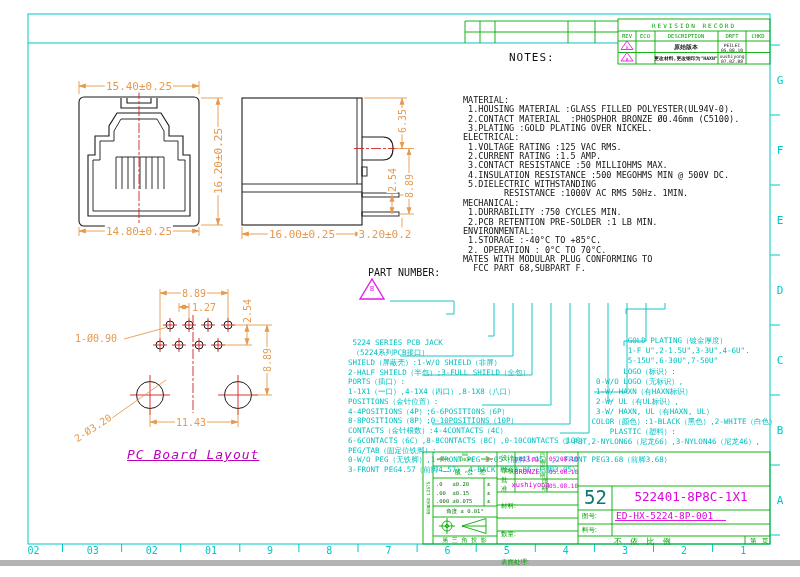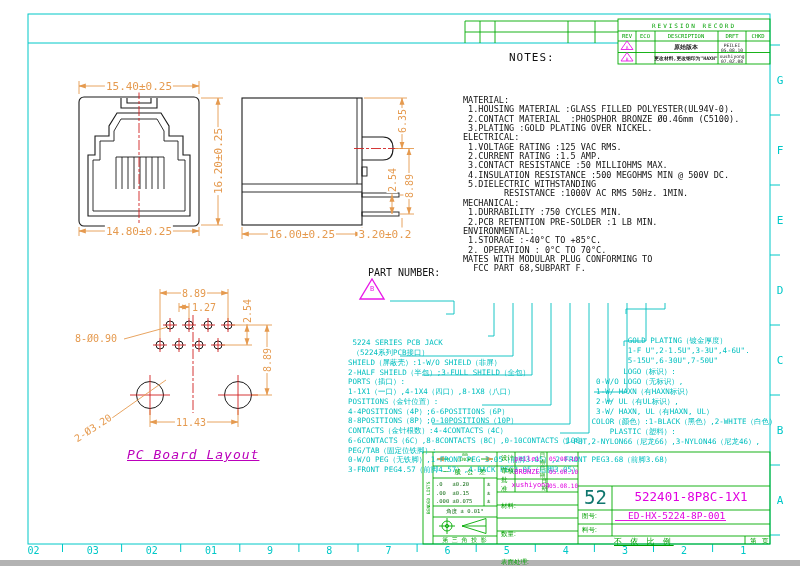--- a/index.html
+++ b/index.html
@@ -70,22 +70,22 @@
                color:#00A000;font:6.5px/12px "Liberation Sans",sans-serif;letter-spacing:2px;}
   .tol-vals{position:absolute;left:436px;top:480px;color:#0f6b12;font:5.5px/8.6px "DejaVu Sans Mono",monospace;white-space:pre;}
   .tol-inch{position:absolute;left:487px;top:480px;color:#0f6b12;font:5.5px/8.6px "DejaVu Sans Mono",monospace;text-align:center;white-space:pre;}
   .tol-angle{position:absolute;left:433px;top:506px;width:64px;text-align:center;color:#0f6b12;
              font:5.5px/11px "DejaVu Sans Mono",monospace;}
   .tol-proj{position:absolute;left:433px;top:536px;width:64px;text-align:center;color:#00A000;
             font:6px/8px "Liberation Sans",sans-serif;letter-spacing:1px;}
   .tol-side{position:absolute;left:423px;top:452px;width:10px;height:92px;display:flex;align-items:center;justify-content:center;
             color:#00A000;font:4.5px "DejaVu Sans Mono",monospace;writing-mode:vertical-rl;transform:rotate(180deg);}
   .dwg-label{font:6.5px "Liberation Sans",sans-serif;}
-  .dwg-no{font:9.5px "DejaVu Sans Mono",monospace;margin-left:12px;}
-  .scale-note{font:8px "Liberation Sans",sans-serif;letter-spacing:3px;text-decoration:underline;}
+  .dwg-no{font:9.5px "DejaVu Sans Mono",monospace;}
+  .scale-note{font:8px "Liberation Sans",sans-serif;letter-spacing:3px;}
   .sheet-ch{font:6.5px "Liberation Sans",sans-serif;}
 </style>
 </head>
 <body>
 
 <div id="sheet">
 
   <svg width="800" height="577" viewBox="0 0 800 577">
     <defs>
       <marker id="ar" viewBox="0 0 10 10" refX="9.5" refY="5" markerWidth="8" markerHeight="8" orient="auto-start-reverse">
@@ -383,21 +383,21 @@
   <span class="dim big v" style="left:218px;top:161px">16.20±0.25</span>
   <span class="dim big" style="left:139px;top:231px">14.80±0.25</span>
   <span class="dim v" style="left:402px;top:121px">6.35</span>
   <span class="dim v" style="left:392px;top:180px">2.54</span>
   <span class="dim v" style="left:409px;top:186px">8.89</span>
   <span class="dim big" style="left:302px;top:234px">16.00±0.25</span>
   <span class="dim big" style="left:385px;top:234px">3.20±0.2</span>
   <span class="dim" style="left:194px;top:293px">8.89</span>
   <span class="dim" style="left:204px;top:307px">1.27</span>
   <span class="dim v" style="left:247px;top:311px">2.54</span>
-  <span class="dim" style="left:96px;top:338px">8-Ø0.90</span>
+  <span class="dim" style="left:96px;top:338px">1-Ø0.90</span>
   <span class="dim v" style="left:267px;top:360px">8.89</span>
   <span class="dim slant" style="left:93px;top:428px">2-Ø3.20</span>
   <span class="dim" style="left:191px;top:422px">11.43</span>
   <div class="pcb-caption">PC Board Layout</div>
 
   <div class="series">52</div>
   <div class="partno">522401-8P8C-1X1</div>
   <span class="tb-text g dwg-label" style="left:582px;top:512px">图号:</span>
   <span class="tb-text m dwg-no" style="left:616px;top:510px">ED-HX-5224-8P-001</span>
   <span class="tb-text g dwg-label" style="left:582px;top:526px">料号:</span>

